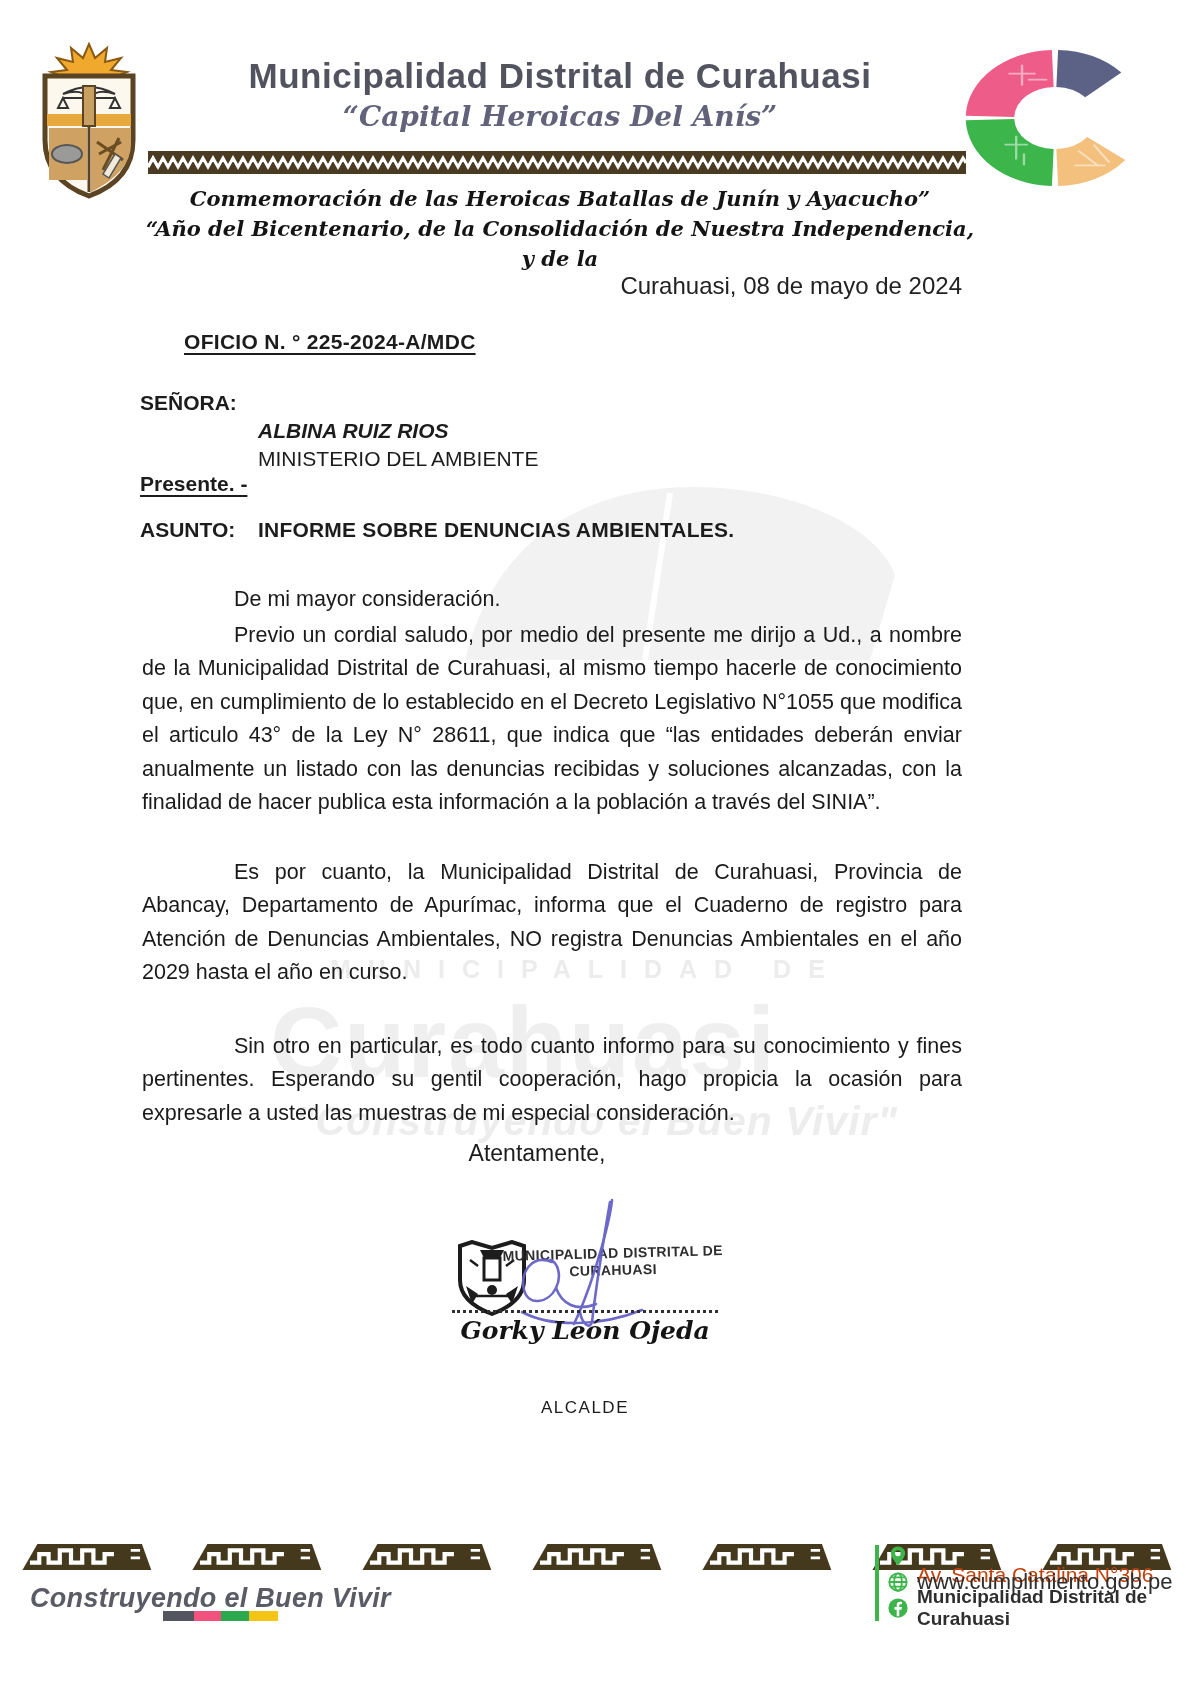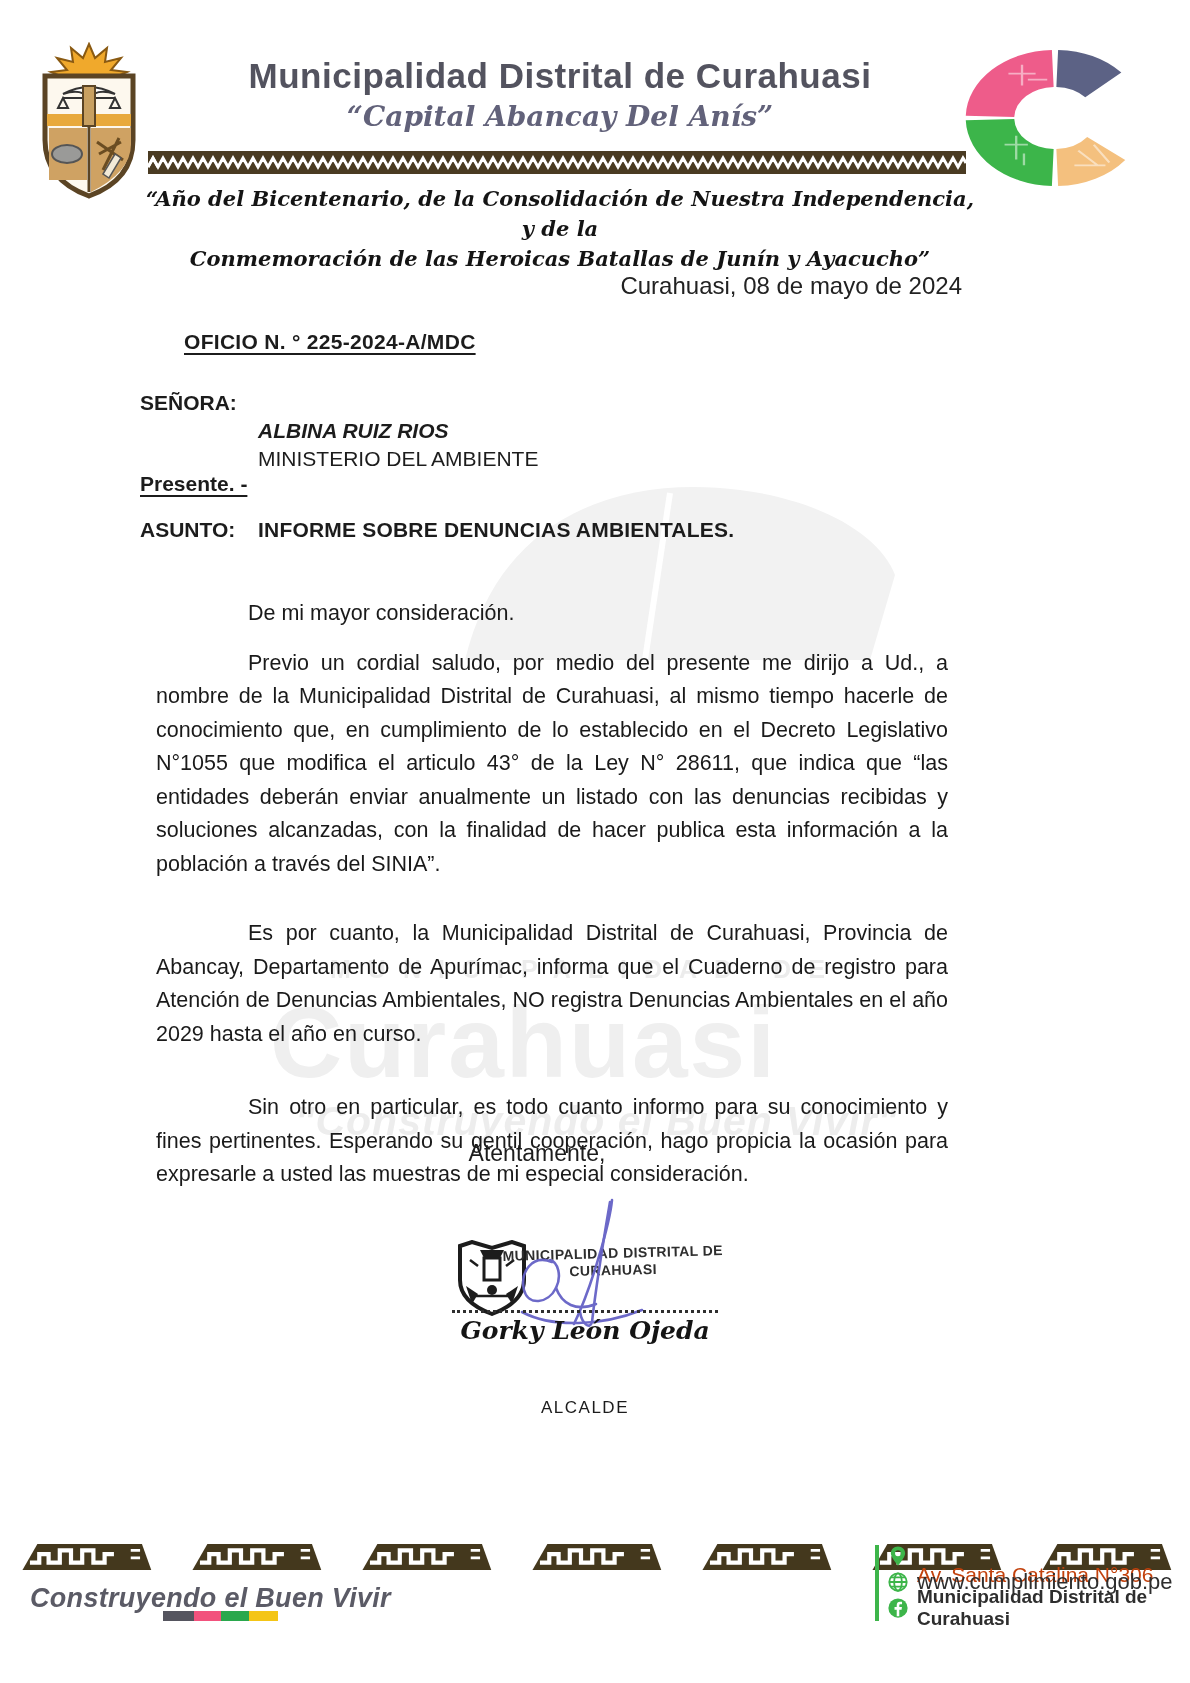--- a/index.html
+++ b/index.html
@@ -45,21 +45,21 @@
     text-decoration:underline; text-underline-offset:4px;
   }
   .asunto-label{left:140px; top:518px; font-size:21px; font-weight:bold;}
   .asunto-text{left:258px; top:518px; font-size:21px; font-weight:bold; letter-spacing:.2px;}
 
   
   .body-text{
     left:140px; top:581px; width:824px;
     font-size:21.5px; line-height:33.5px; text-align:justify; color:#1a1a1a;
   }
-  .body-text p{margin:16px; text-indent:92px;}
+  .body-text p{margin:2px; text-indent:92px;}
   .body-text p.sp1{margin-top:36px;}
   .body-text p.sp2{margin-top:40px;}
   .closing{
     left:127px; top:1140px; width:820px; text-align:center; font-size:23px;
   }
 
   
   .stamp-shield{left:452px; top:1240px;}
   .stamp-text{
     left:488px; top:1245px; width:250px; text-align:center;
@@ -142,21 +142,21 @@
 
     <rect x="16" y="86" width="38" height="52" fill="#cfa263"></rect>
     <path d="M58,86 h40 v16 q0,28 -40,48 Z" fill="#cfa263"></path>
     <line x1="56" y1="84" x2="56" y2="150" stroke="#5b4424" stroke-width="3"></line>
     <ellipse cx="34" cy="112" rx="15" ry="9" fill="#9a9a98" stroke="#555" stroke-width="2"></ellipse>
     <path d="M64,100 L90,118 M66,112 L88,100 M70,128 L86,96" stroke="#6b4d22" stroke-width="3"></path>
     <path d="M70,132 l12,-20 6,4 -12,20 z" fill="#f2ead8" stroke="#555" stroke-width="1.5"></path>
   </svg>
 
   <div class="abs z1 header-title">Municipalidad Distrital de Curahuasi</div>
-  <div class="abs z1 header-subtitle">“Capital Abancay Del Anís”</div>
+  <div class="abs z1 header-subtitle">“Capital Heroicas Del Anís”</div>
 
   <svg class="abs z1 band" width="818" height="23" viewBox="0 0 818 23">
     <rect x="0" y="0" width="818" height="23" fill="#4a3b22"></rect>
     <path d="M0,16 l5,-9 l5,9" stroke="#ffffff" stroke-width="3" fill="none" id="zz"></path>
     <g stroke="#ffffff" stroke-width="3" fill="none">
       <path d="M0 16 L5 7 L10 16 L15 7 L20 16 L25 7 L30 16 L35 7 L40 16 L45 7 L50 16 L55 7 L60 16 L65 7 L70 16 L75 7 L80 16 L85 7 L90 16 L95 7 L100 16 L105 7 L110 16 L115 7 L120 16 L125 7 L130 16 L135 7 L140 16 L145 7 L150 16 L155 7 L160 16 L165 7 L170 16 L175 7 L180 16 L185 7 L190 16 L195 7 L200 16 L205 7 L210 16 L215 7 L220 16 L225 7 L230 16 L235 7 L240 16 L245 7 L250 16 L255 7 L260 16 L265 7 L270 16 L275 7 L280 16 L285 7 L290 16 L295 7 L300 16 L305 7 L310 16 L315 7 L320 16 L325 7 L330 16 L335 7 L340 16 L345 7 L350 16 L355 7 L360 16 L365 7 L370 16 L375 7 L380 16 L385 7 L390 16 L395 7 L400 16 L405 7 L410 16 L415 7 L420 16 L425 7 L430 16 L435 7 L440 16 L445 7 L450 16 L455 7 L460 16 L465 7 L470 16 L475 7 L480 16 L485 7 L490 16 L495 7 L500 16 L505 7 L510 16 L515 7 L520 16 L525 7 L530 16 L535 7 L540 16 L545 7 L550 16 L555 7 L560 16 L565 7 L570 16 L575 7 L580 16 L585 7 L590 16 L595 7 L600 16 L605 7 L610 16 L615 7 L620 16 L625 7 L630 16 L635 7 L640 16 L645 7 L650 16 L655 7 L660 16 L665 7 L670 16 L675 7 L680 16 L685 7 L690 16 L695 7 L700 16 L705 7 L710 16 L715 7 L720 16 L725 7 L730 16 L735 7 L740 16 L745 7 L750 16 L755 7 L760 16 L765 7 L770 16 L775 7 L780 16 L785 7 L790 16 L795 7 L800 16 L805 7 L810 16 L815 7 L818 12"></path>
     </g>
   </svg>
 
   <svg class="abs z1" style="left:958px; top:44px;" width="194" height="148" viewBox="0 0 100 100" preserveAspectRatio="none">
@@ -165,22 +165,22 @@
     <path d="M4.0,51.6 A46,46 0 0 0 48.4,96.0 L49.3,71.0 A21,21 0 0 1 29.0,50.7 Z" fill="#3cb54a"></path>
     <path d="M51.6,96.0 A46,46 0 0 0 86.2,78.3 L66.6,62.9 A21,21 0 0 1 50.7,71.0 Z" fill="#f4c07e"></path>
     <g stroke="#ffffff" stroke-width="1.2" opacity="0.5">
       <path d="M33,14 v14 M26,20 h14 M36,24 h10"></path>
       <path d="M30,62 v16 M24,68 h12 M34,74 v8"></path>
       <path d="M62,72 l10,10 M70,68 l8,12 M60,82 h16"></path>
     </g>
   </svg>
 
   <div class="abs z1 slogan">
+    <div>Conmemoración de las Heroicas Batallas de Junín y Ayacucho”</div>
     <div>“Año del Bicentenario, de la Consolidación de Nuestra Independencia, y de la</div>
-    <div>Conmemoración de las Heroicas Batallas de Junín y Ayacucho”</div>
   </div>
 
   <div class="abs z1 date-line">Curahuasi, 08 de mayo de 2024</div>
   <div class="abs z1 oficio">OFICIO N. ° 225-2024-A/MDC</div>
   <div class="abs z1 senora">SEÑORA:</div>
   <div class="abs z1 recipient-name">ALBINA RUIZ RIOS</div>
   <div class="abs z1 recipient-inst">MINISTERIO DEL AMBIENTE</div>
   <div class="abs z1 presente">Presente. -</div>
   <div class="abs z1 asunto-label">ASUNTO:</div>
   <div class="abs z1 asunto-text">INFORME SOBRE DENUNCIAS AMBIENTALES.</div>

